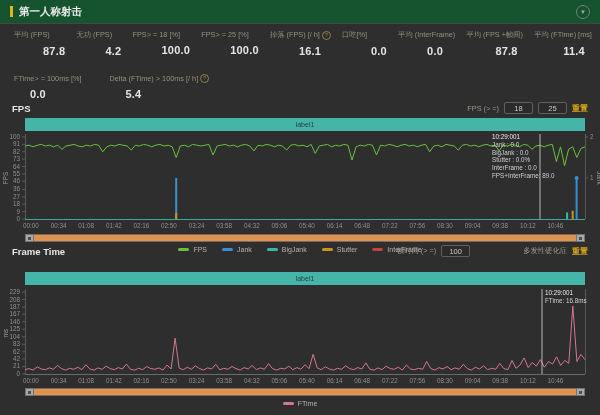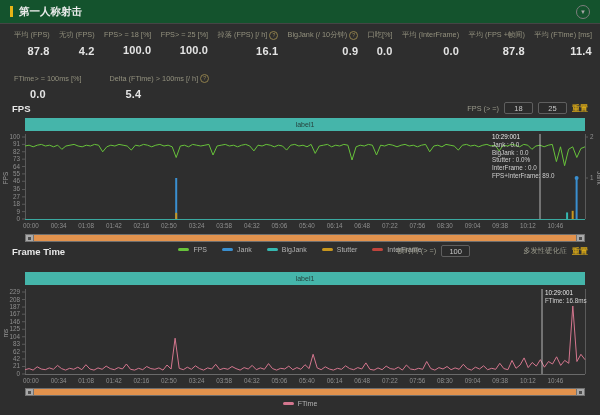--- a/index.html
+++ b/index.html
@@ -9,23 +9,23 @@
   
   .header{position:absolute;top:0;left:0;right:0;height:23px;background:#14532d;
     border-bottom:1px solid #454545;display:flex;align-items:center;}
   .accent{width:3px;height:11px;background:#e7b416;margin-left:10px;}
   .title{color:#ececec;font-size:10.5px;font-weight:bold;margin-left:6px;}
   .collapse{position:absolute;right:10px;top:5px;width:12px;height:12px;border:1px solid #7d7d7d;
     border-radius:50%;color:#a8a8a8;font-size:6px;display:flex;align-items:center;justify-content:center;cursor:pointer;}
 
   
   .stats1{position:absolute;top:30px;left:14px;right:8px;display:flex;justify-content:space-between;}
-  .stat{display:flex;flex-direction:column;align-items:flex-end;}
+  .stat{display:flex;flex-direction:column;align-items:flex-start;}
   .stat .lbl{font-size:7.3px;color:#93917e;white-space:nowrap;display:flex;align-items:center;gap:2px;}
-  .stat .val{font-size:11px;font-weight:bold;color:#e4e4e4;margin-top:5px;letter-spacing:.2px;}
+  .stat .val{font-size:11px;font-weight:bold;color:#e4e4e4;margin-top:5px;letter-spacing:.2px;margin-left:29px;}
   .stats2{position:absolute;top:66px;left:14px;display:flex;gap:28px;margin-top:8px;}
   .stats2 .stat{align-items:flex-start;}
   .stats2 .val{margin-left:16px;}
   .help{width:7px;height:7px;border:1px solid #8f7f4c;border-radius:50%;color:#9c8a52;
     font-size:5px;line-height:7px;text-align:center;display:inline-block;flex:none;}
 
   
   .sec-head{position:absolute;left:12px;right:12px;height:14px;display:flex;align-items:center;}
   #fps-head{top:101px;} #ft-head{top:244px;}
   .sec-title{font-size:9.5px;font-weight:bold;color:#e8e8e8;}
@@ -84,24 +84,20 @@
         <span class="lbl">FPS&gt; = 18 [%]</span>
         <span class="val">100.0</span>
       </div>
       <div class="stat">
         <span class="lbl">FPS&gt; = 25 [%]</span>
         <span class="val">100.0</span>
       </div>
       <div class="stat">
         <span class="lbl">掉落 (FPS) [/ h]<span class="help">?</span></span>
         <span class="val">16.1</span>
-      </div>
-      <div class="stat">
-        <span class="lbl">BigJank (/ 10分钟)<span class="help">?</span></span>
-        <span class="val">0.9</span>
       </div>
       <div class="stat">
         <span class="lbl">口吃[%]</span>
         <span class="val">0.0</span>
       </div>
       <div class="stat">
         <span class="lbl">平均 (InterFrame)</span>
         <span class="val">0.0</span>
       </div>
       <div class="stat">

